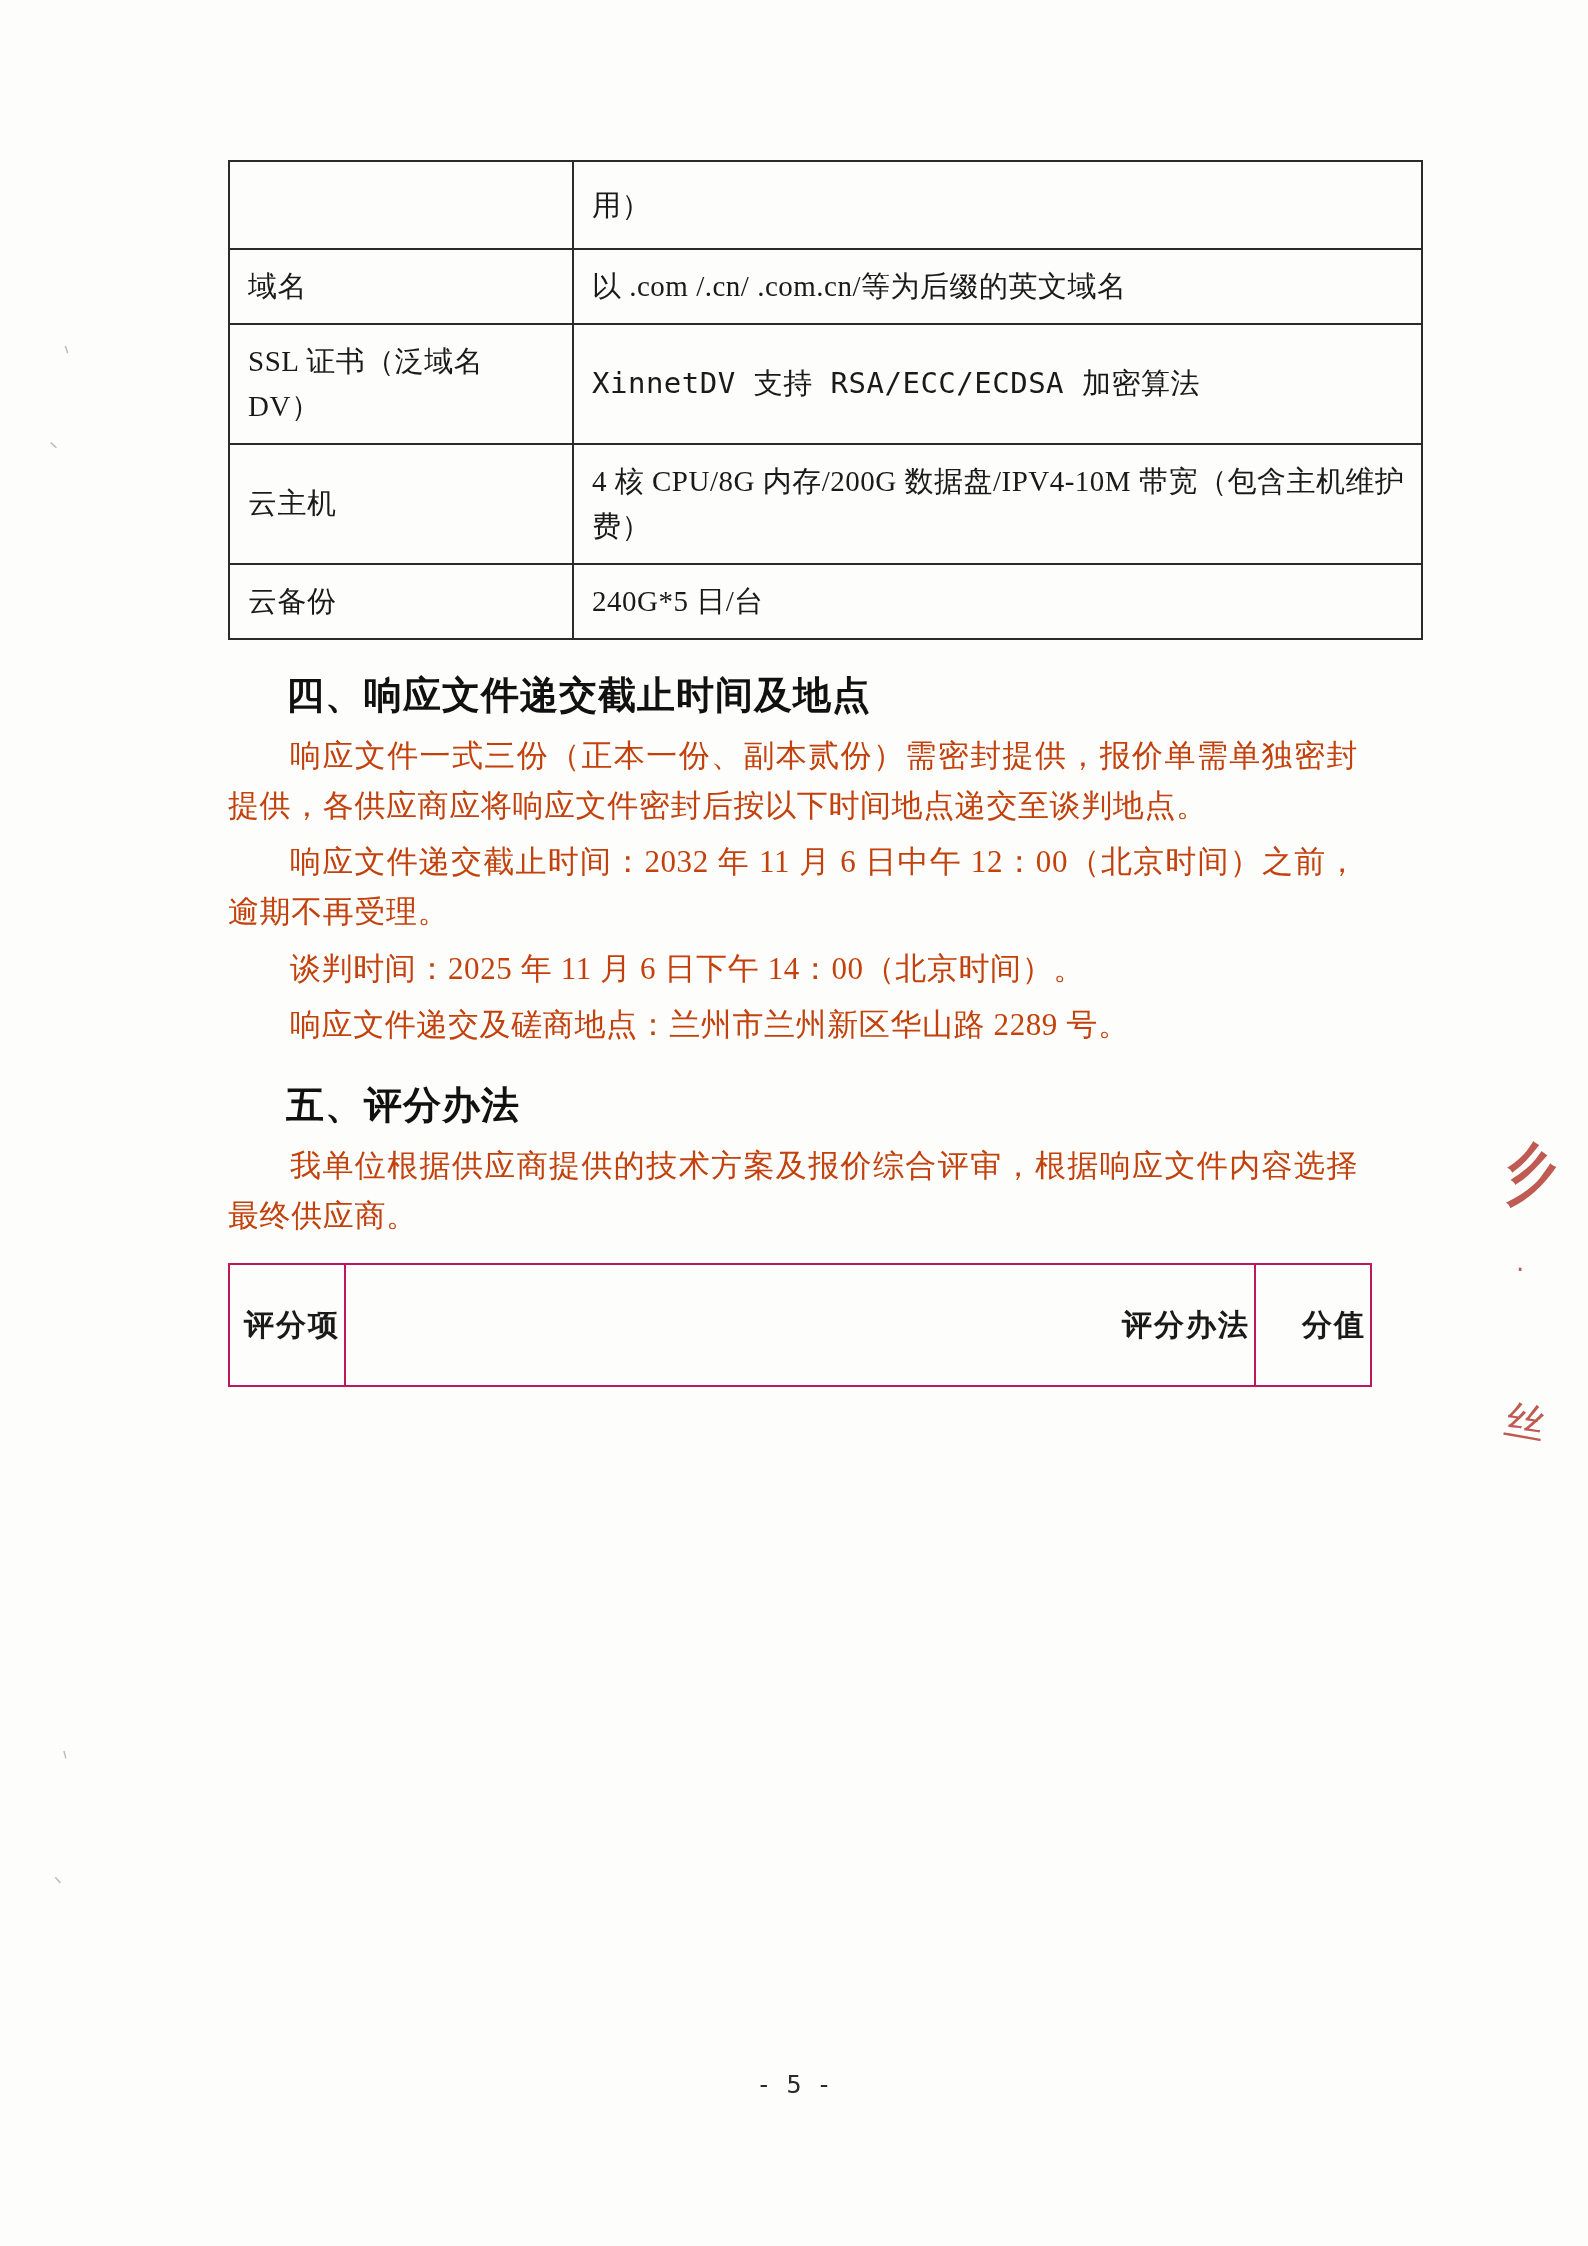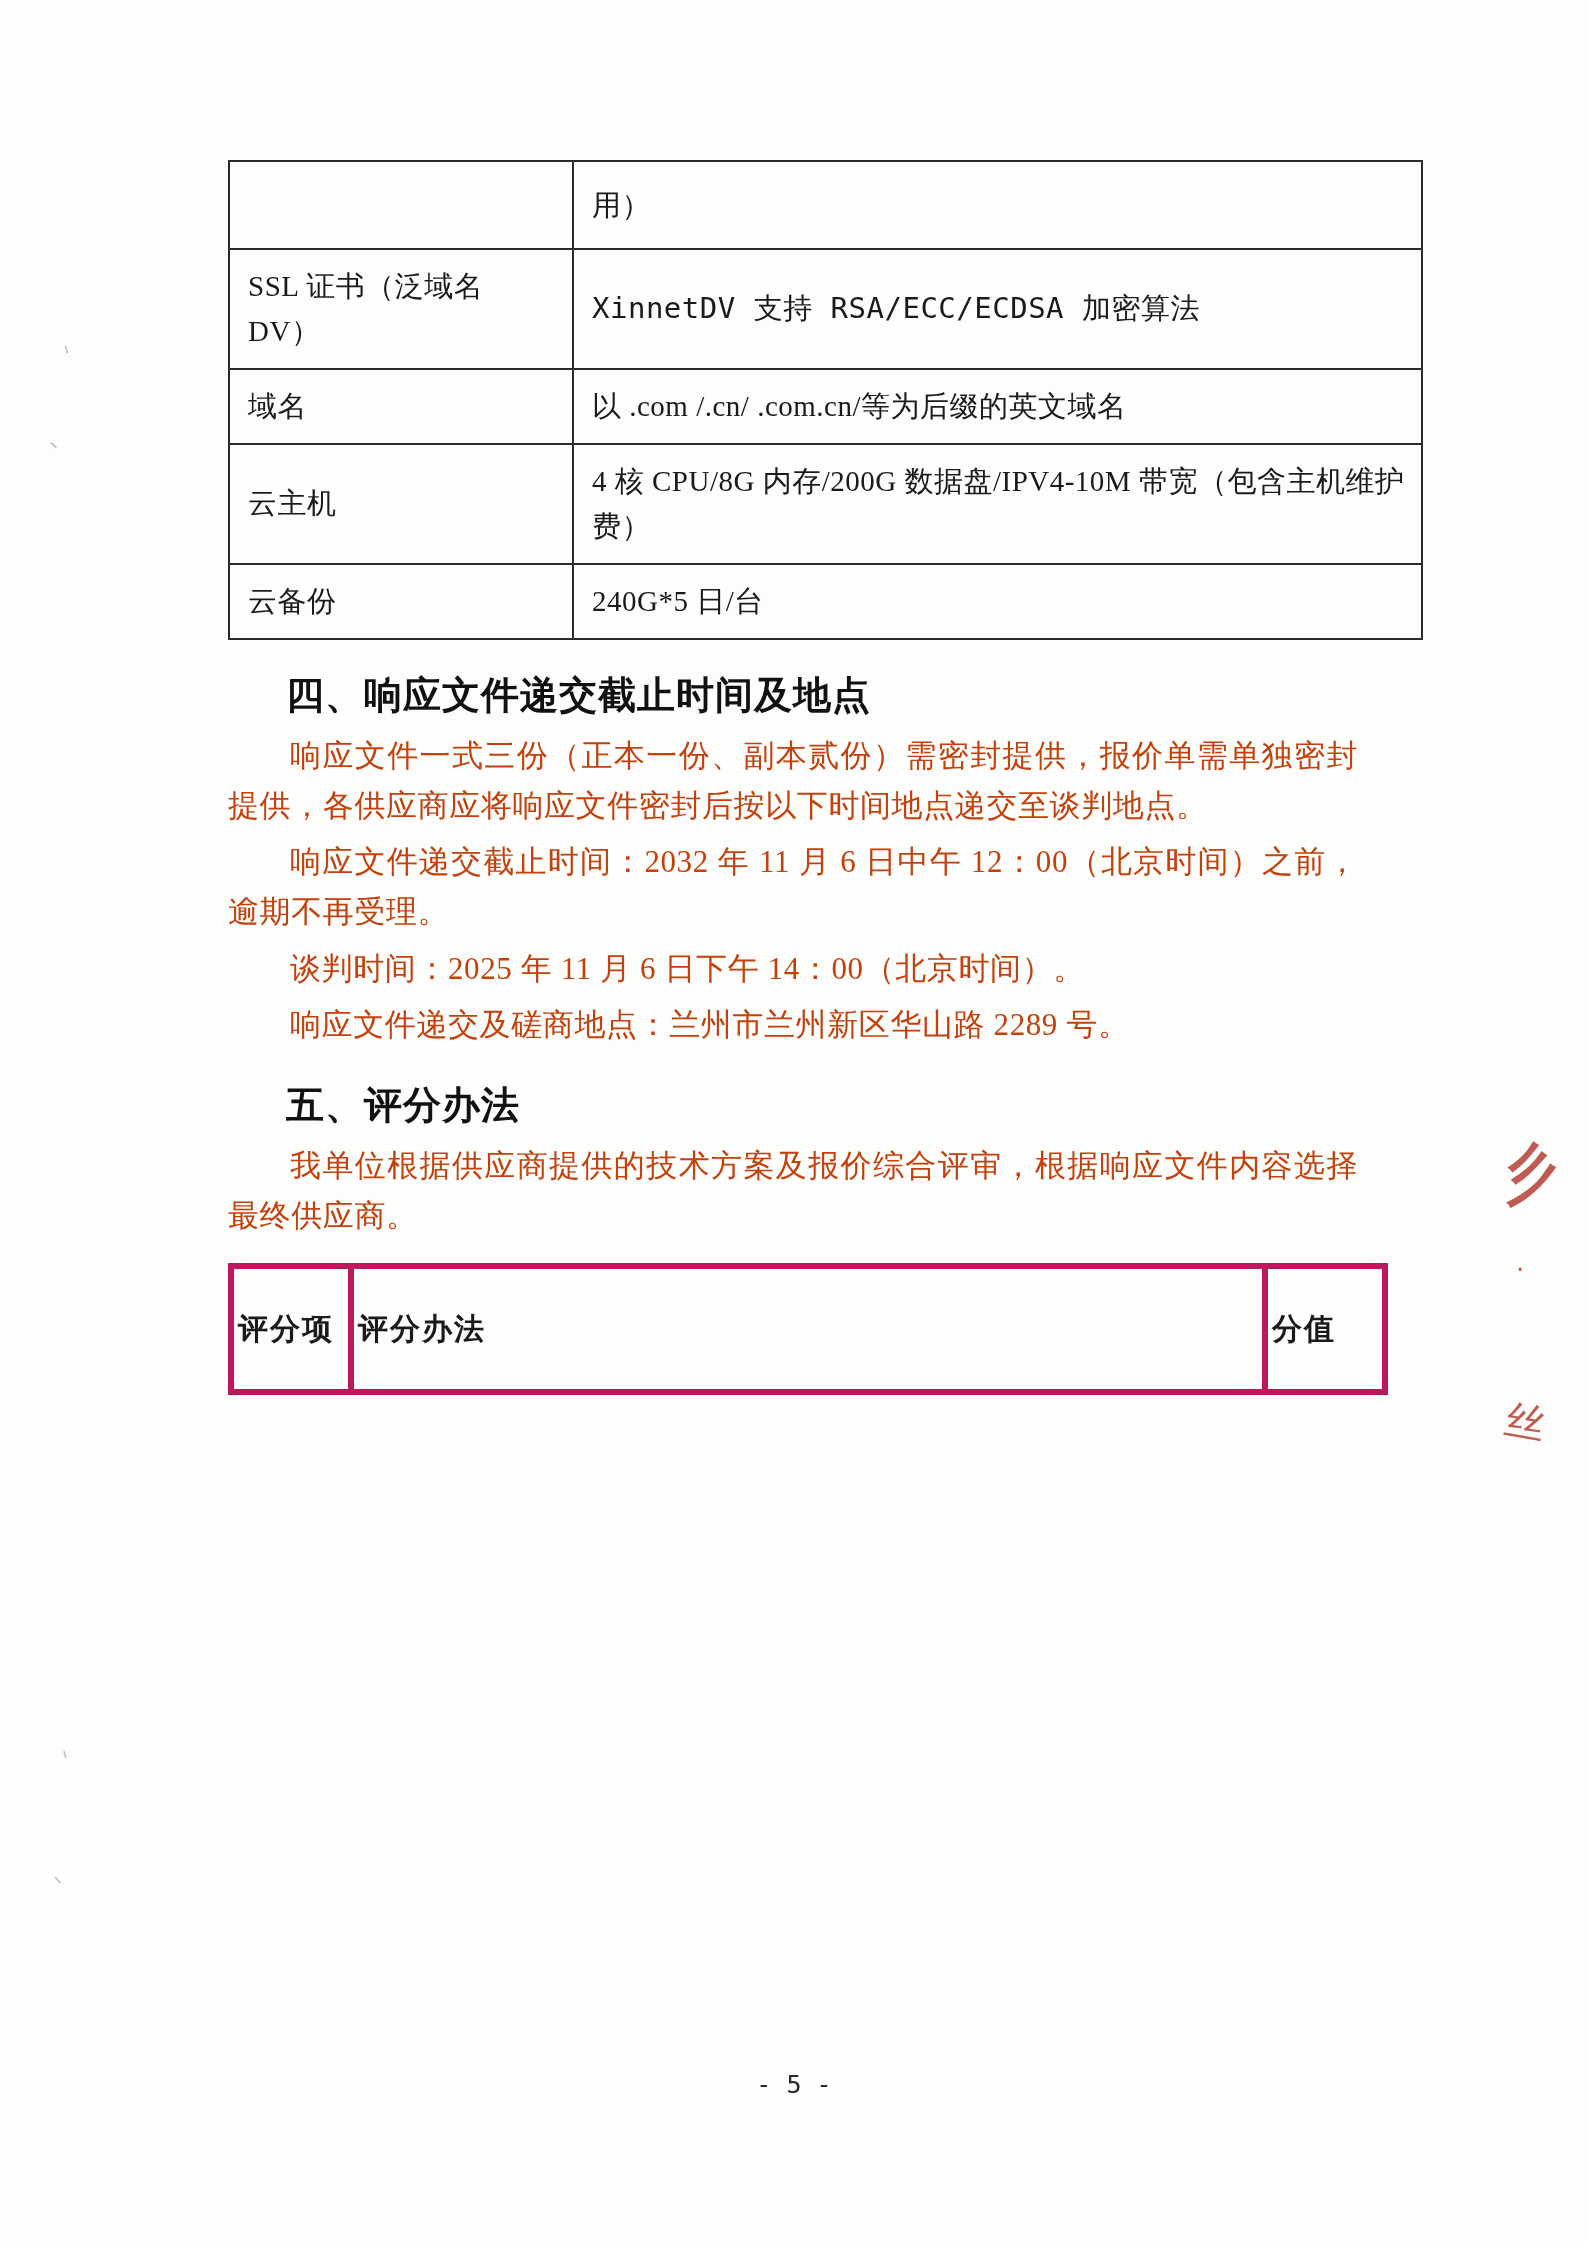--- a/index.html
+++ b/index.html
@@ -78,25 +78,25 @@
   }
 
   
   table.score {
     border-collapse: collapse;
     width: 1125px;
     table-layout: fixed;
     margin-top: 22px;
   }
   table.score td {
-    border: 6px solid #be185d;
+    border: 2px solid #be185d;
     font-size: 30px;
     font-family: "DejaVu Sans", "Liberation Sans", sans-serif;
     font-weight: bold;
-    text-align: left;
+    text-align: right;
     vertical-align: middle;
     padding: 12px 4px;
     letter-spacing: 2px;
     line-height: 1.28;
     height: 96px;
     margin-top: 28px;
   }
   td.sc-narrow { width: 106px; }
   td.sc-wide { width: 900px; }
 
@@ -154,26 +154,26 @@
 
   <div class="content">
 
     <table class="spec">
       <tbody>
         <tr class="first-row">
           <td class="col-a"></td>
           <td class="col-b">用）</td>
         </tr>
         <tr>
+          <td class="col-a">域名</td>
+          <td class="col-b">以 .com /.cn/ .com.cn/等为后缀的英文域名</td>
+        </tr>
+        <tr>
           <td class="col-a">SSL 证书（泛域名 DV）</td>
           <td class="col-b mono">XinnetDV 支持 RSA/ECC/ECDSA 加密算法</td>
-        </tr>
-        <tr>
-          <td class="col-a">域名</td>
-          <td class="col-b">以 .com /.cn/ .com.cn/等为后缀的英文域名</td>
         </tr>
         <tr>
           <td class="col-a">云主机</td>
           <td class="col-b">4 核 CPU/8G 内存/200G 数据盘/IPV4-10M 带宽（包含主机维护费）</td>
         </tr>
         <tr>
           <td class="col-a">云备份</td>
           <td class="col-b">240G*5 日/台</td>
         </tr>
       </tbody>

